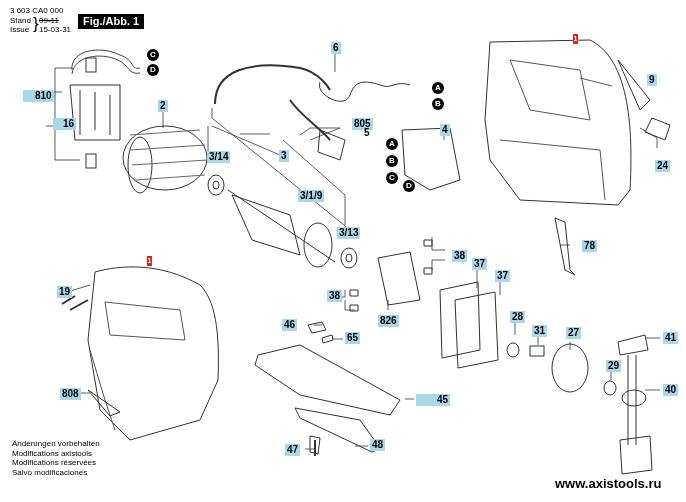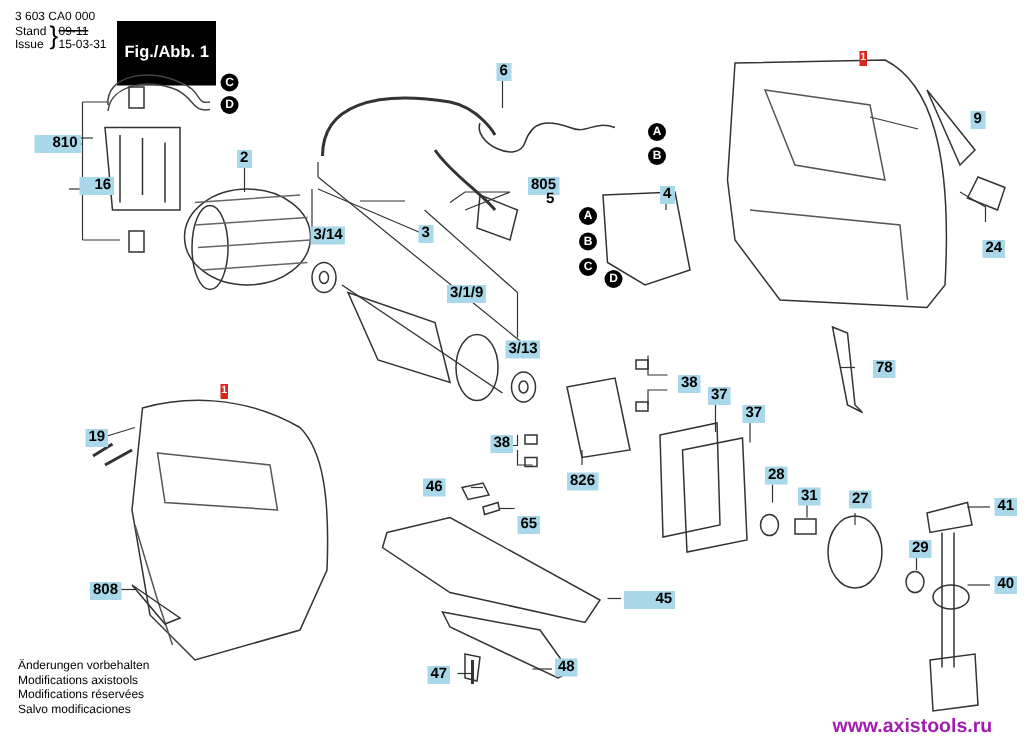--- a/index.html
+++ b/index.html
@@ -1,24 +1,24 @@
 <!DOCTYPE html>
 <html><head>
 <meta charset="utf-8">
 <style>
   html,body{margin:0;padding:0;background:#fff;}
   body{width:686px;height:502px;position:relative;overflow:hidden;font-family:"Liberation Sans",sans-serif;}
   .hdr{position:absolute;font-size:8px;color:#000;line-height:10px;}
-  .fig{position:absolute;left:78px;top:14px;background:#000;color:#fff;font-weight:bold;font-size:11px;padding:15px 5px;line-height:13px;}
+  .fig{position:absolute;left:78px;top:14px;background:#000;color:#fff;font-weight:bold;font-size:11px;padding:1px 5px;line-height:13px;}
   .lbl{position:absolute;background:#a8d8ea;color:#000;font-weight:bold;font-size:10px;line-height:12px;padding:0 2px;white-space:nowrap;}
   .lbl.plain{background:transparent;}
   .red{position:absolute;background:#d8261c;width:5px;height:10px;color:#fff;font-size:7px;line-height:10px;text-align:center;font-weight:bold;}
   .conn{position:absolute;width:12px;height:12px;border-radius:50%;background:#000;color:#fff;font-size:8px;font-weight:bold;line-height:12px;text-align:center;}
   .notes{position:absolute;left:12px;top:439px;font-size:8px;line-height:9.5px;color:#000;height:37px;overflow:hidden;}
-  .url{position:absolute;left:555px;top:476px;color:#a21caf;font-weight:bold;font-size:13px;}
+  .url{position:absolute;left:555px;top:476px;color:#000000;font-weight:bold;font-size:13px;}
   svg.art{position:absolute;left:0;top:0;}
 </style>
 </head>
 <body>
 
 <div class="hdr" style="left:10px;top:6px;">3 603 CA0 000</div>
 <div class="hdr" style="left:10px;top:16px;">Stand</div>
 <div class="hdr" style="left:39px;top:16px;text-decoration:line-through;">09-11</div>
 <div class="hdr" style="left:10px;top:25px;">Issue</div>
 <div class="hdr" style="left:39px;top:25px;">15-03-31</div>
@@ -159,21 +159,21 @@
 <div class="lbl" style="left:440px;top:124px;">4</div>
 <div class="lbl" style="left:647px;top:74px;">9</div>
 <div class="lbl" style="left:655px;top:160px;">24</div>
 <div class="lbl" style="left:582px;top:240px;">78</div>
 <div class="lbl" style="left:452px;top:250px;">38</div>
 <div class="lbl" style="left:472px;top:258px;">37</div>
 <div class="lbl" style="left:495px;top:270px;">37</div>
 <div class="lbl" style="left:327px;top:290px;">38</div>
 <div class="lbl" style="left:378px;top:315px;">826</div>
 <div class="lbl" style="left:282px;top:319px;">46</div>
-<div class="lbl" style="left:345px;top:332px;margin-top:12px;">65</div>
+<div class="lbl" style="left:345px;top:332px;">65</div>
 <div class="lbl" style="left:416px;top:394px;padding-left:21px;">45</div>
 <div class="lbl" style="left:285px;top:444px;">47</div>
 <div class="lbl" style="left:370px;top:439px;">48</div>
 <div class="lbl" style="left:510px;top:311px;">28</div>
 <div class="lbl" style="left:532px;top:325px;">31</div>
 <div class="lbl" style="left:566px;top:327px;">27</div>
 <div class="lbl" style="left:606px;top:360px;">29</div>
 <div class="lbl" style="left:663px;top:332px;">41</div>
 <div class="lbl" style="left:663px;top:384px;">40</div>
 <div class="lbl" style="left:57px;top:286px;">19</div>

